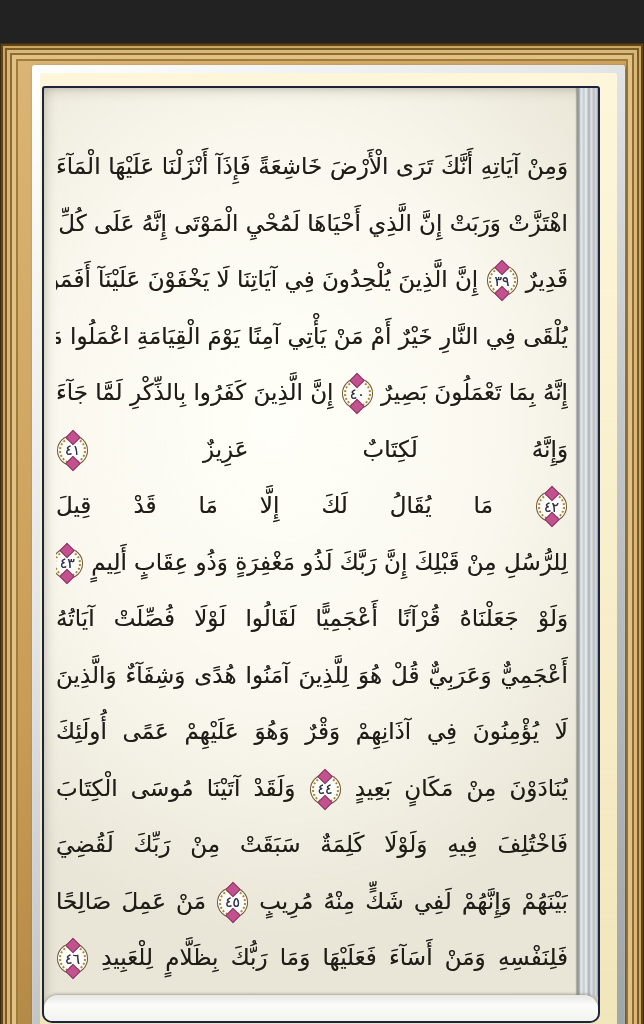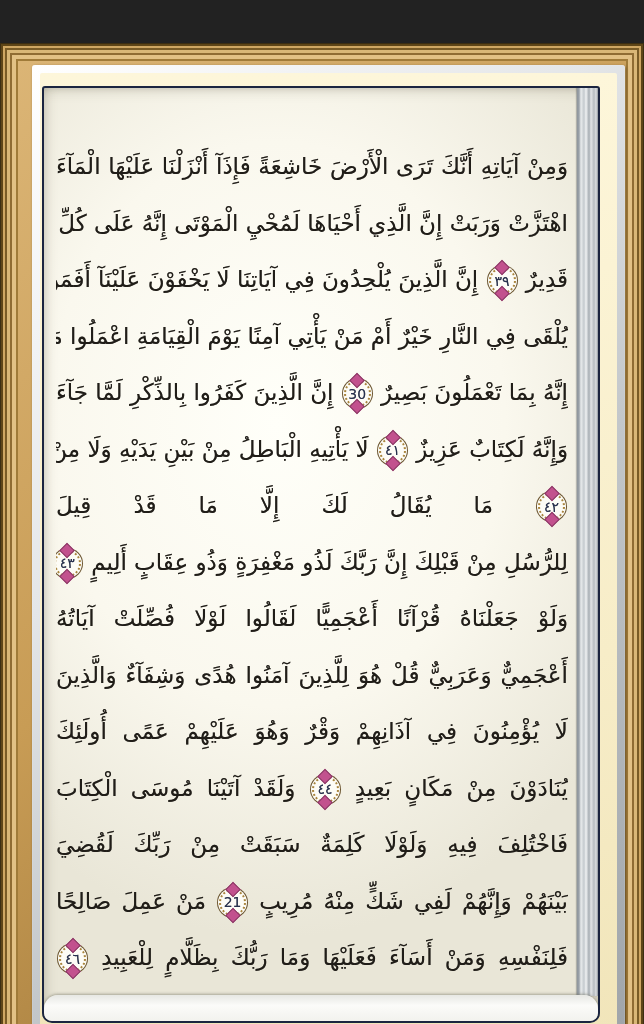--- a/index.html
+++ b/index.html
@@ -105,29 +105,29 @@
     <div class="bevel">
       <div class="mat">
         <div class="pagewrap">
           <div class="edges"></div>
           <div class="curl"></div>
           <div class="textarea">
               <div class="line"><span>وَمِنْ آيَاتِهِ أَنَّكَ تَرَى الْأَرْضَ خَاشِعَةً فَإِذَآ أَنْزَلْنَا عَلَيْهَا الْمَآءَ</span> </div>
               <div class="line"><span>اهْتَزَّتْ وَرَبَتْ إِنَّ الَّذِي أَحْيَاهَا لَمُحْيِ الْمَوْتَى إِنَّهُ عَلَى كُلِّ شَيْءٍ</span> </div>
               <div class="line"><span>قَدِيرٌ</span> <span class="vmark"><span class="vnum">٣٩</span></span> <span>إِنَّ الَّذِينَ يُلْحِدُونَ فِي آيَاتِنَا لَا يَخْفَوْنَ عَلَيْنَآ أَفَمَنْ</span> </div>
               <div class="line"><span>يُلْقَى فِي النَّارِ خَيْرٌ أَمْ مَنْ يَأْتِي آمِنًا يَوْمَ الْقِيَامَةِ اعْمَلُوا مَا شِئْتُمْ</span> </div>
-              <div class="line"><span>إِنَّهُ بِمَا تَعْمَلُونَ بَصِيرٌ</span> <span class="vmark"><span class="vnum">30</span></span> <span>إِنَّ الَّذِينَ كَفَرُوا بِالذِّكْرِ لَمَّا جَآءَهُمْ</span> </div>
-              <div class="line"><span>وَإِنَّهُ لَكِتَابٌ عَزِيزٌ</span> <span class="vmark"><span class="vnum">٤١</span></span> <span>لَا يَأْتِيهِ الْبَاطِلُ مِنْ بَيْنِ يَدَيْهِ وَلَا مِنْ</span> </div>
+              <div class="line"><span>إِنَّهُ بِمَا تَعْمَلُونَ بَصِيرٌ</span> <span class="vmark"><span class="vnum">٤٠</span></span> <span>إِنَّ الَّذِينَ كَفَرُوا بِالذِّكْرِ لَمَّا جَآءَهُمْ</span> </div>
+              <div class="line"><span>وَإِنَّهُ لَكِتَابٌ عَزِيزٌ</span> <span class="vmark"><span class="vnum">٤١</span></span>  </div>
               <div class="line"> <span class="vmark"><span class="vnum">٤٢</span></span> <span>مَا يُقَالُ لَكَ إِلَّا مَا قَدْ قِيلَ</span> </div>
               <div class="line"><span>لِلرُّسُلِ مِنْ قَبْلِكَ إِنَّ رَبَّكَ لَذُو مَغْفِرَةٍ وَذُو عِقَابٍ أَلِيمٍ</span> <span class="vmark"><span class="vnum">٤٣</span></span> </div>
               <div class="line"><span>وَلَوْ جَعَلْنَاهُ قُرْآنًا أَعْجَمِيًّا لَقَالُوا لَوْلَا فُصِّلَتْ آيَاتُهُ</span> </div>
               <div class="line"><span>أَعْجَمِيٌّ وَعَرَبِيٌّ قُلْ هُوَ لِلَّذِينَ آمَنُوا هُدًى وَشِفَآءٌ وَالَّذِينَ</span> </div>
               <div class="line"><span>لَا يُؤْمِنُونَ فِي آذَانِهِمْ وَقْرٌ وَهُوَ عَلَيْهِمْ عَمًى أُولَئِكَ</span> </div>
               <div class="line"><span>يُنَادَوْنَ مِنْ مَكَانٍ بَعِيدٍ</span> <span class="vmark"><span class="vnum">٤٤</span></span> <span>وَلَقَدْ آتَيْنَا مُوسَى الْكِتَابَ</span> </div>
               <div class="line"><span>فَاخْتُلِفَ فِيهِ وَلَوْلَا كَلِمَةٌ سَبَقَتْ مِنْ رَبِّكَ لَقُضِيَ</span> </div>
-              <div class="line"><span>بَيْنَهُمْ وَإِنَّهُمْ لَفِي شَكٍّ مِنْهُ مُرِيبٍ</span> <span class="vmark"><span class="vnum">21</span></span> <span>مَنْ عَمِلَ صَالِحًا</span> </div>
+              <div class="line"><span>بَيْنَهُمْ وَإِنَّهُمْ لَفِي شَكٍّ مِنْهُ مُرِيبٍ</span> <span class="vmark"><span class="vnum">٤٥</span></span> <span>مَنْ عَمِلَ صَالِحًا</span> </div>
               <div class="line"><span>فَلِنَفْسِهِ وَمَنْ أَسَآءَ فَعَلَيْهَا وَمَا رَبُّكَ بِظَلَّامٍ لِلْعَبِيدِ</span> <span class="vmark"><span class="vnum">٤٦</span></span> </div>
             </div>
         </div>
       </div>
     </div>
   </div>
 </div>
 
 </body></html>

